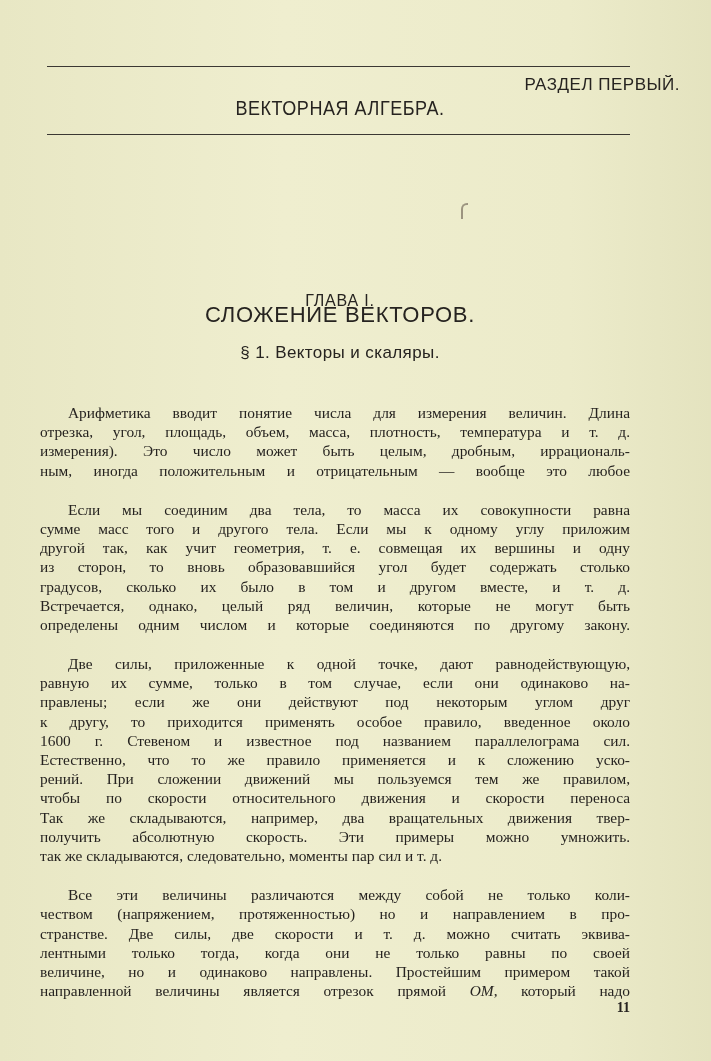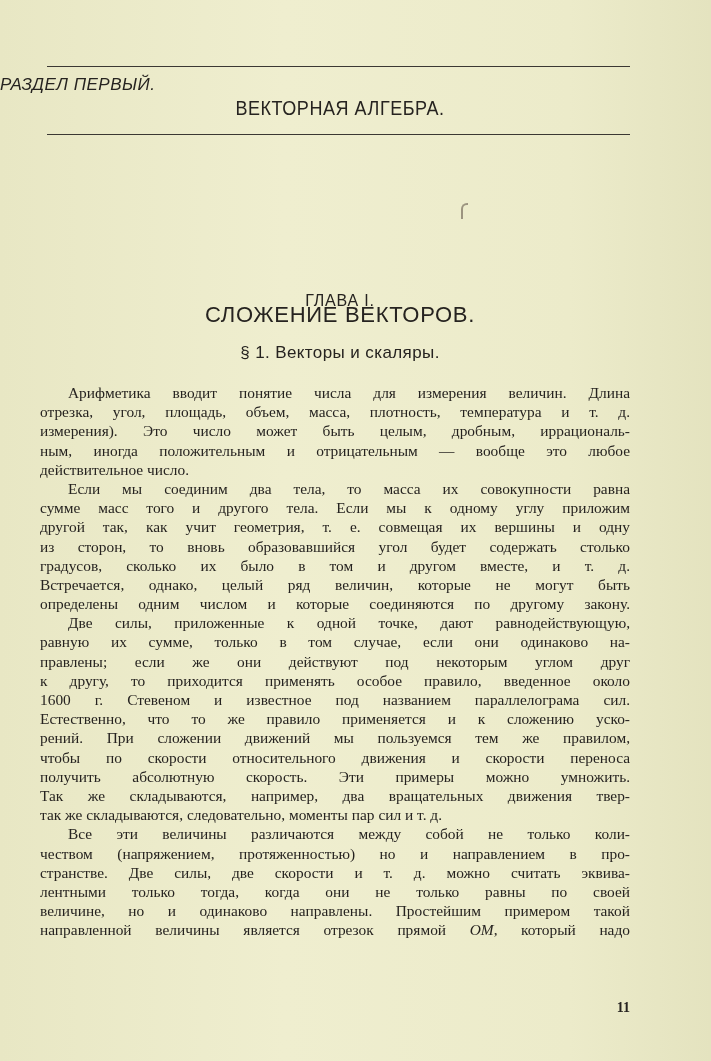--- a/index.html
+++ b/index.html
@@ -11,23 +11,23 @@
     font-family: "Liberation Serif", serif;
     position: relative;
   }
   .rule {
     position: absolute; left: 47px; width: 583px; height: 0;
     border-top: 1.6px solid #3b3833;
   }
   .rule.top { top: 66px; }
   .rule.bottom { top: 134px; }
   .part-label {
-    position: absolute; top: 75px; left: 0; width: 680px; text-align: left;
+    position: absolute; top: 75px; left: 0; width: 680px; text-align: right;
     font-family: "Liberation Sans Narrow", "Liberation Sans", sans-serif;
-    font-style: italic; font-size: 17px; letter-spacing: 0.5px;
+    font-size: 17px; letter-spacing: 0.5px;
   }
   .part-title {
     position: absolute; top: 97px; left: 0; width: 680px; text-align: center;
     font-family: "Liberation Sans", sans-serif;
     font-size: 20px; letter-spacing: 0.6px; transform: scaleX(0.9);
   }
   .stray-mark {
     position: absolute; left: 461px; top: 203px; width: 5px; height: 14px;
     border-left: 2px solid #7a7060; border-top: 2px solid #7a7060;
     border-top-left-radius: 6px; opacity: 0.7;
@@ -47,21 +47,21 @@
   }
   .body-text {
     position: absolute; left: 40px; top: 383px; width: 590px;
     font-family: "Liberation Serif", serif; font-size: 15.4px; line-height: 19.2px;
   }
   .line {
     display: block; white-space: nowrap; text-align: justify; text-align-last: justify;
     height: 19.2px;
   }
   .line.last { text-align-last: left; }
-  .line.indent { padding-left: 28px; }
+  .line.indent { padding-left: 28px; margin-top: 20px; }
   .line i { font-style: italic; }
   .page-number {
     position: absolute; top: 1000px; left: 605px; width: 25px; text-align: right;
     font-family: "Liberation Serif", serif; font-weight: bold; font-size: 14px;
   }
 </style>
 </head>
 <body>
 
 <div class="rule top"></div>
@@ -73,38 +73,37 @@
 
 <div class="chapter-label">ГЛАВА I.</div>
 <div class="chapter-title">СЛОЖЕНИЕ ВЕКТОРОВ.</div>
 <div class="section-title">§ 1. Векторы и скаляры.</div>
 
 <div class="body-text">
   <span class="line indent">Арифметика вводит понятие числа для измерения величин. Длина</span>
   <span class="line">отрезка, угол, площадь, объем, масса, плотность, температура и т. д.</span>
   <span class="line">измерения). Это число может быть целым, дробным, иррациональ-</span>
   <span class="line">ным, иногда положительным и отрицательным — вообще это любое</span>
-  <span class="line last">действительное число.</span>
   <span class="line indent">Если мы соединим два тела, то масса их совокупности равна</span>
   <span class="line">сумме масс того и другого тела. Если мы к одному углу приложим</span>
   <span class="line">другой так, как учит геометрия, т. е. совмещая их вершины и одну</span>
   <span class="line">из сторон, то вновь образовавшийся угол будет содержать столько</span>
   <span class="line">градусов, сколько их было в том и другом вместе, и т. д.</span>
   <span class="line">Встречается, однако, целый ряд величин, которые не могут быть</span>
   <span class="line">определены одним числом и которые соединяются по другому закону.</span>
   <span class="line indent">Две силы, приложенные к одной точке, дают равнодействующую,</span>
   <span class="line">равную их сумме, только в том случае, если они одинаково на-</span>
   <span class="line">правлены; если же они действуют под некоторым углом друг</span>
   <span class="line">к другу, то приходится применять особое правило, введенное около</span>
   <span class="line">1600 г. Стевеном и известное под названием параллелограма сил.</span>
   <span class="line">Естественно, что то же правило применяется и к сложению уско-</span>
   <span class="line">рений. При сложении движений мы пользуемся тем же правилом,</span>
   <span class="line">чтобы по скорости относительного движения и скорости переноса</span>
+  <span class="line">Так же складываются, например, два вращательных движения твер-</span>
   <span class="line">получить абсолютную скорость. Эти примеры можно умножить.</span>
-  <span class="line">Так же складываются, например, два вращательных движения твер-</span>
   <span class="line last">так же складываются, следовательно, моменты пар сил и т. д.</span>
   <span class="line indent">Все эти величины различаются между собой не только коли-</span>
   <span class="line">чеством (напряжением, протяженностью) но и направлением в про-</span>
   <span class="line">странстве. Две силы, две скорости и т. д. можно считать эквива-</span>
   <span class="line">лентными только тогда, когда они не только равны по своей</span>
   <span class="line">величине, но и одинаково направлены. Простейшим примером такой</span>
   <span class="line"><span>направленной величины является отрезок прямой </span><i>ОМ</i><span>, который надо</span></span>
 </div>
 
 <div class="page-number">11</div>

